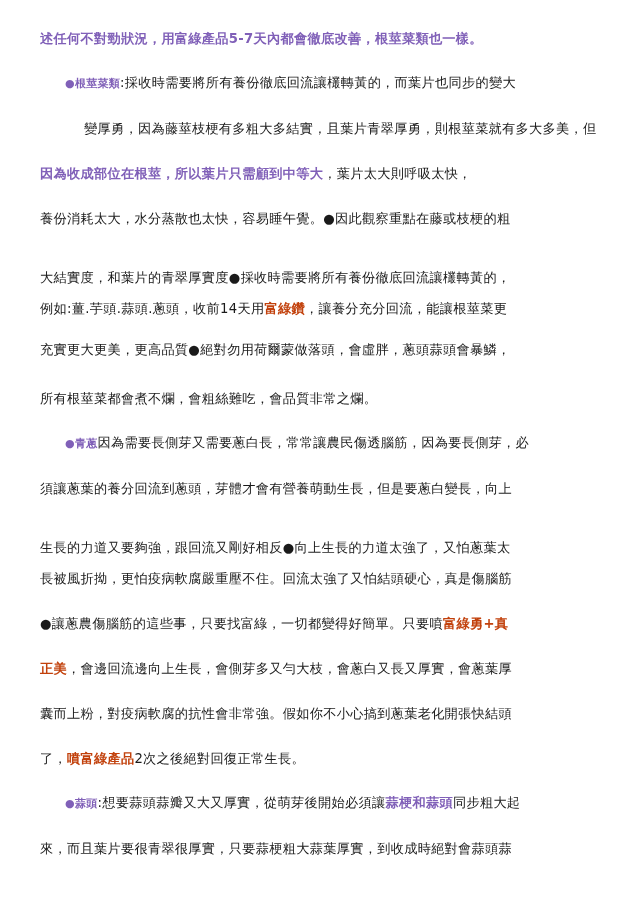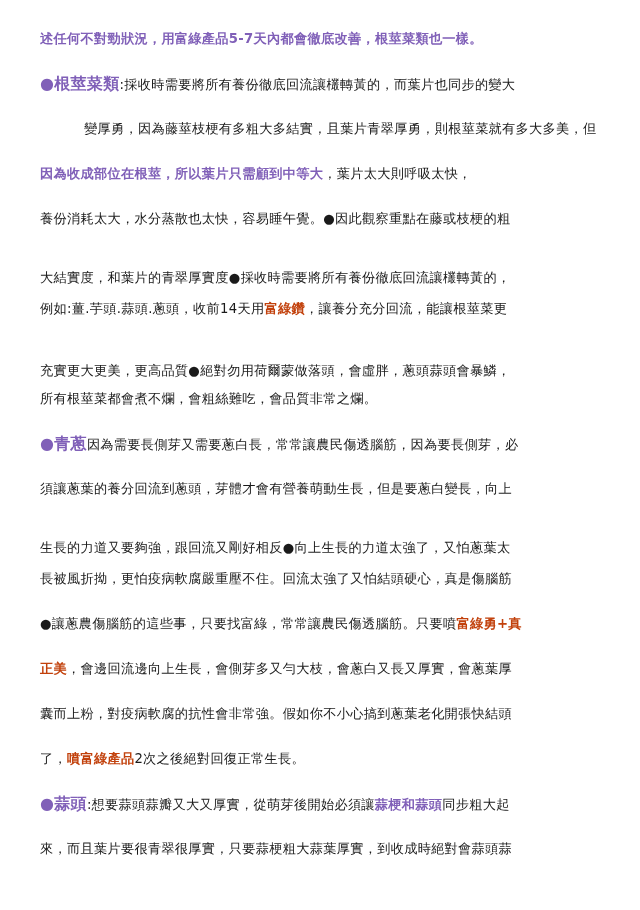--- a/index.html
+++ b/index.html
@@ -3,38 +3,38 @@
 <meta charset="utf-8">
 <style>
   html, body { margin: 0; padding: 0; background: #ffffff; }
   body { width: 640px; height: 910px; overflow: hidden; position: relative;
          font-family: "DejaVu Sans", "Liberation Sans", sans-serif; }
   .page { position: absolute; left: 40px; top: 0; width: 580px; }
   .line { position: absolute; left: 0; white-space: nowrap; font-size: 13.2px;
           color: #1a1a1a; letter-spacing: 0.3px; }
   .purple { color: #8060b8; font-weight: bold; }
   .red { color: #c2410c; font-weight: bold; }
-  .head { font-size: 16px; }
+  .head { font-size: 11px; margin-left: 25px; }
 </style>
 </head>
 <body>
 
 <div class="page" id="page">
     <div class="line" style="top: 30px;"><span class="purple">述任何不對勁狀況，用富綠產品5-7天內都會徹底改善，根莖菜類也一樣。</span></div>
     <div class="line" style="top: 74px;"><span class="purple head">●根莖菜類</span><span>:採收時需要將所有養份徹底回流讓欉轉黃的，而葉片也同步的變大</span></div>
     <div class="line" style="top: 120px; margin-left: 44px;"><span>變厚勇，因為藤莖枝梗有多粗大多結實，且葉片青翠厚勇，則根莖菜就有多大多美，但</span></div>
     <div class="line" style="top: 165px;"><span class="purple">因為收成部位在根莖，所以葉片只需顧到中等大</span><span>，葉片太大則呼吸太快，</span></div>
     <div class="line" style="top: 210px;"><span>養份消耗太大，水分蒸散也太快，容易睡午覺。●因此觀察重點在藤或枝梗的粗</span></div>
     <div class="line" style="top: 269px;"><span>大結實度，和葉片的青翠厚實度●採收時需要將所有養份徹底回流讓欉轉黃的，</span></div>
     <div class="line" style="top: 300px;"><span>例如:薑.芋頭.蒜頭.蔥頭，收前14天用</span><span class="red">富綠鑽</span><span>，讓養分充分回流，能讓根莖菜更</span></div>
-    <div class="line" style="top: 362px;"><span>充實更大更美，更高品質●絕對勿用荷爾蒙做落頭，會虛胖，蔥頭蒜頭會暴鱗，</span></div>
+    <div class="line" style="top: 341px;"><span>充實更大更美，更高品質●絕對勿用荷爾蒙做落頭，會虛胖，蔥頭蒜頭會暴鱗，</span></div>
     <div class="line" style="top: 390px;"><span>所有根莖菜都會煮不爛，會粗絲難吃，會品質非常之爛。</span></div>
     <div class="line" style="top: 434px;"><span class="purple head">●青蔥</span><span>因為需要長側芽又需要蔥白長，常常讓農民傷透腦筋，因為要長側芽，必</span></div>
     <div class="line" style="top: 480px;"><span>須讓蔥葉的養分回流到蔥頭，芽體才會有營養萌動生長，但是要蔥白變長，向上</span></div>
     <div class="line" style="top: 539px;"><span>生長的力道又要夠強，跟回流又剛好相反●向上生長的力道太強了，又怕蔥葉太</span></div>
     <div class="line" style="top: 570px;"><span>長被風折拗，更怕疫病軟腐嚴重壓不住。回流太強了又怕結頭硬心，真是傷腦筋</span></div>
-    <div class="line" style="top: 615px;"><span>●讓蔥農傷腦筋的這些事，只要找富綠，常常讓農民傷透腦筋。只要噴</span><span class="red">富綠勇+真</span></div>
+    <div class="line" style="top: 615px;"><span>●讓蔥農傷腦筋的這些事，只要找富綠，一切都變得好簡單。只要噴</span><span class="red">富綠勇+真</span></div>
     <div class="line" style="top: 660px;"><span class="red">正美</span><span>，會邊回流邊向上生長，會側芽多又勻大枝，會蔥白又長又厚實，會蔥葉厚</span></div>
     <div class="line" style="top: 705px;"><span>囊而上粉，對疫病軟腐的抗性會非常強。假如你不小心搞到蔥葉老化開張快結頭</span></div>
     <div class="line" style="top: 750px;"><span>了，</span><span class="red">噴富綠產品</span><span>2次之後絕對回復正常生長。</span></div>
     <div class="line" style="top: 794px;"><span class="purple head">●蒜頭</span><span>:想要蒜頭蒜瓣又大又厚實，從萌芽後開始必須讓</span><span class="purple">蒜梗和蒜頭</span><span>同步粗大起</span></div>
     <div class="line" style="top: 840px;"><span>來，而且葉片要很青翠很厚實，只要蒜梗粗大蒜葉厚實，到收成時絕對會蒜頭蒜</span></div>
   </div>
 
 </body></html>

